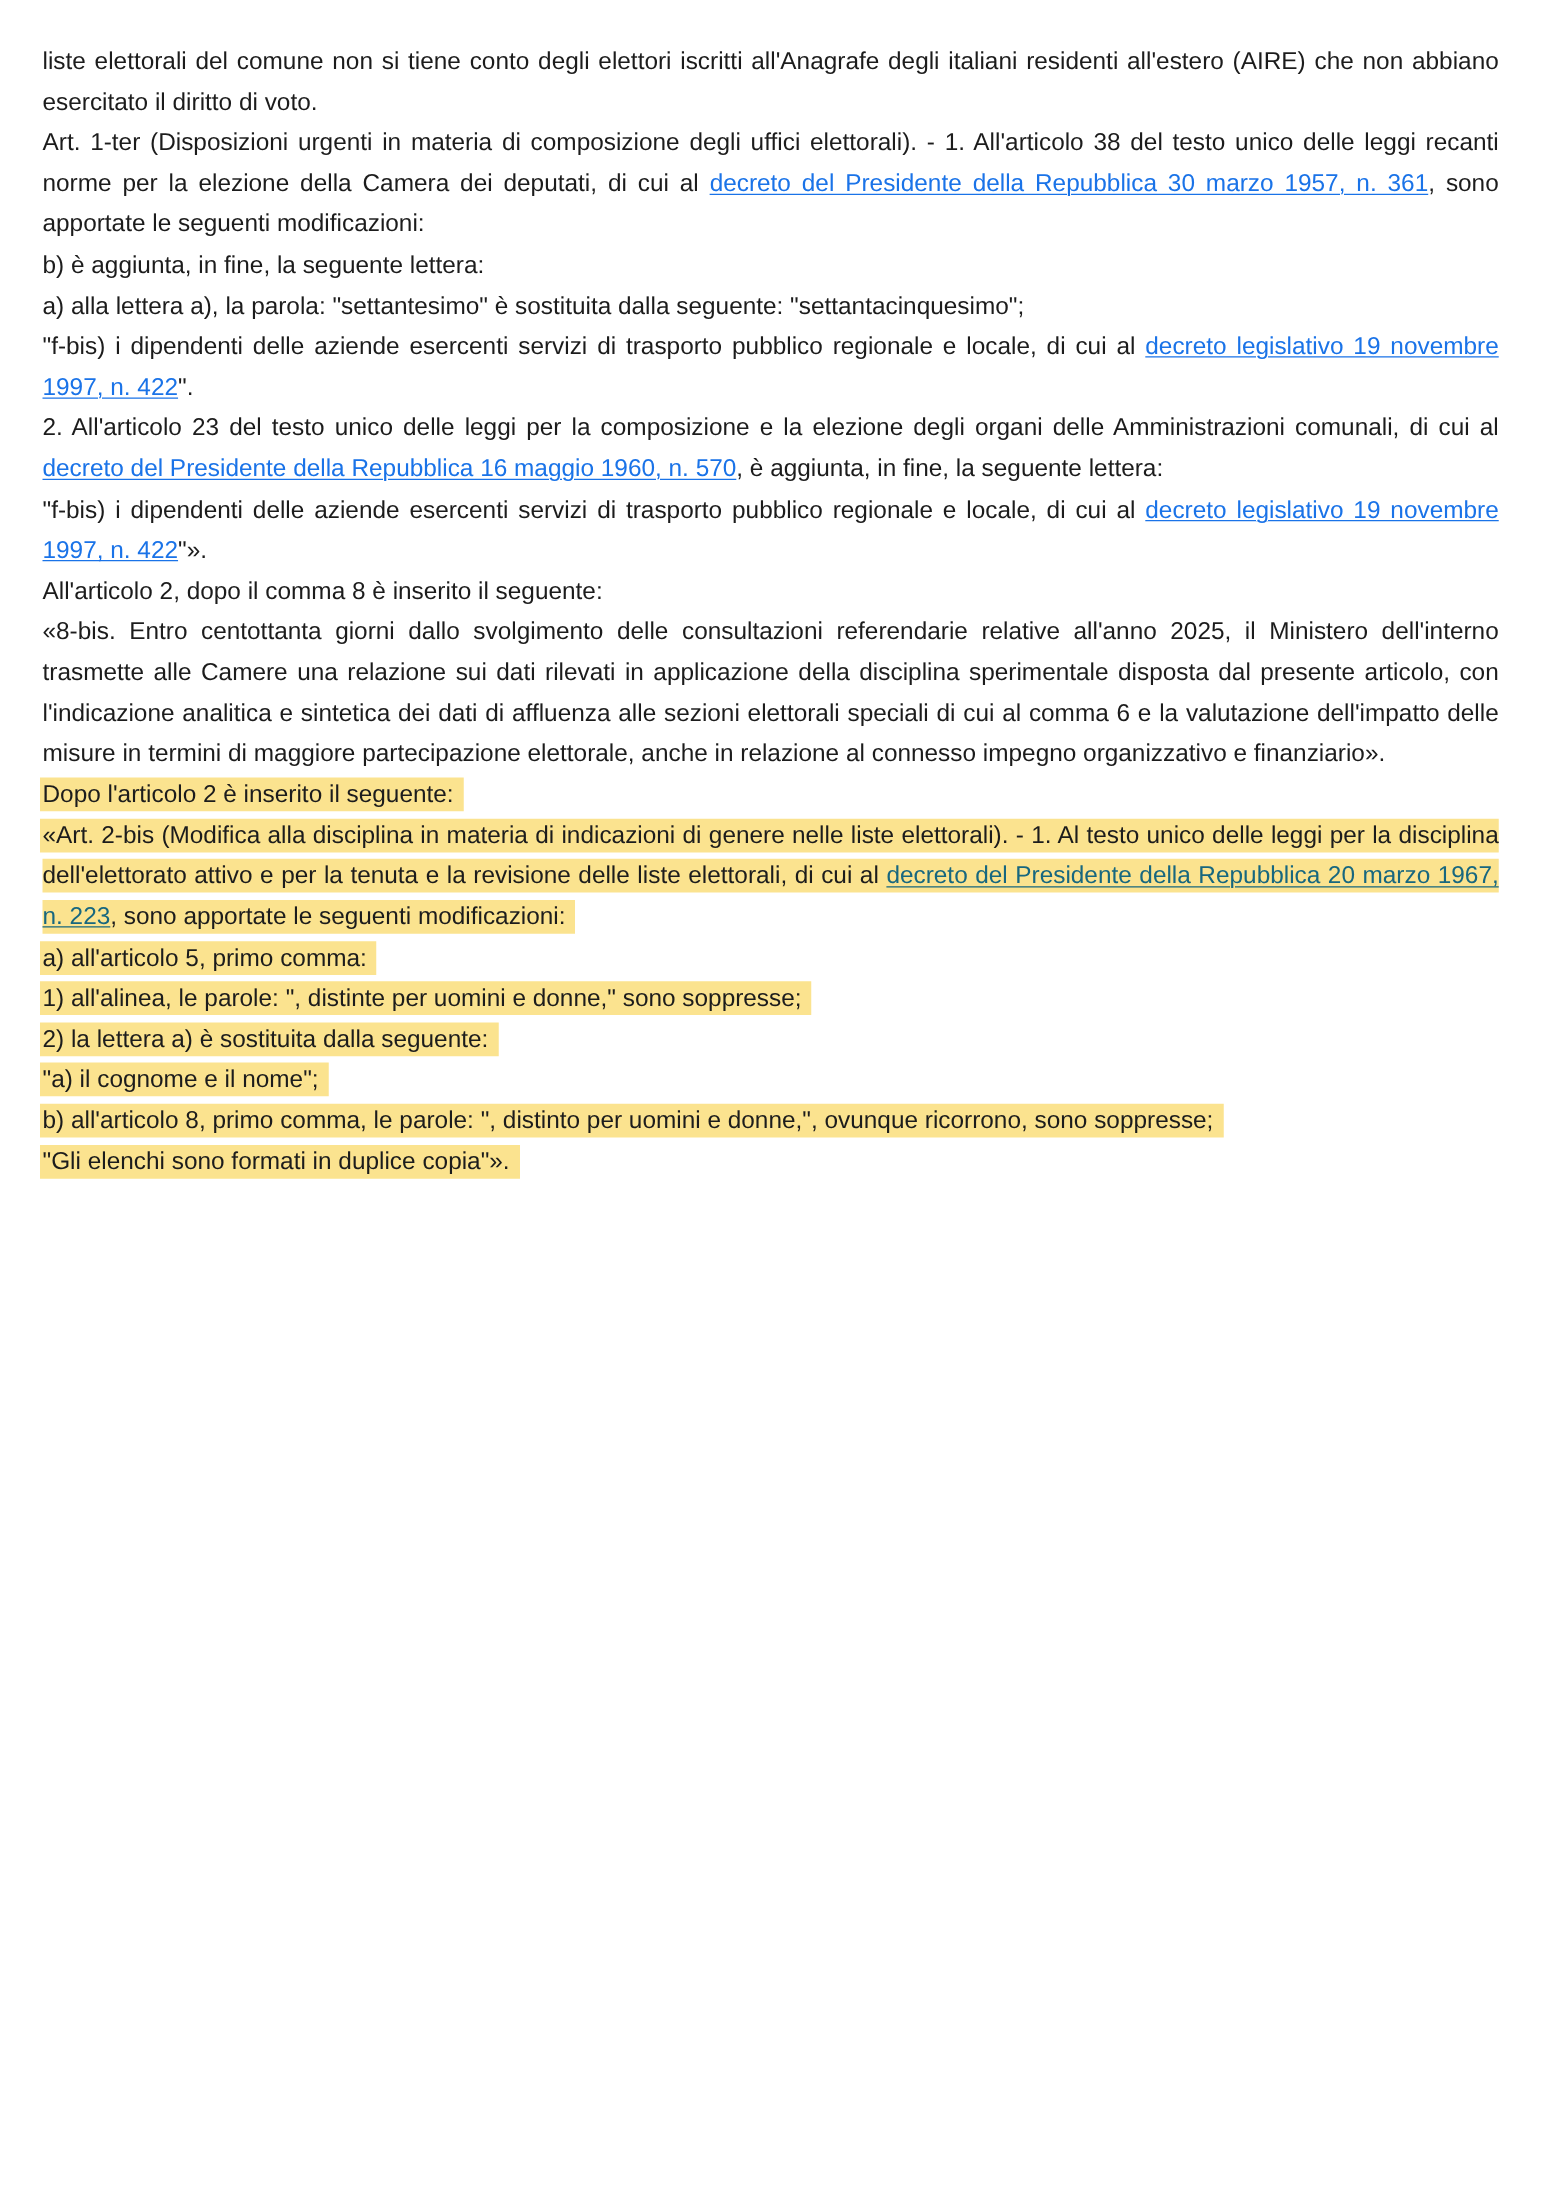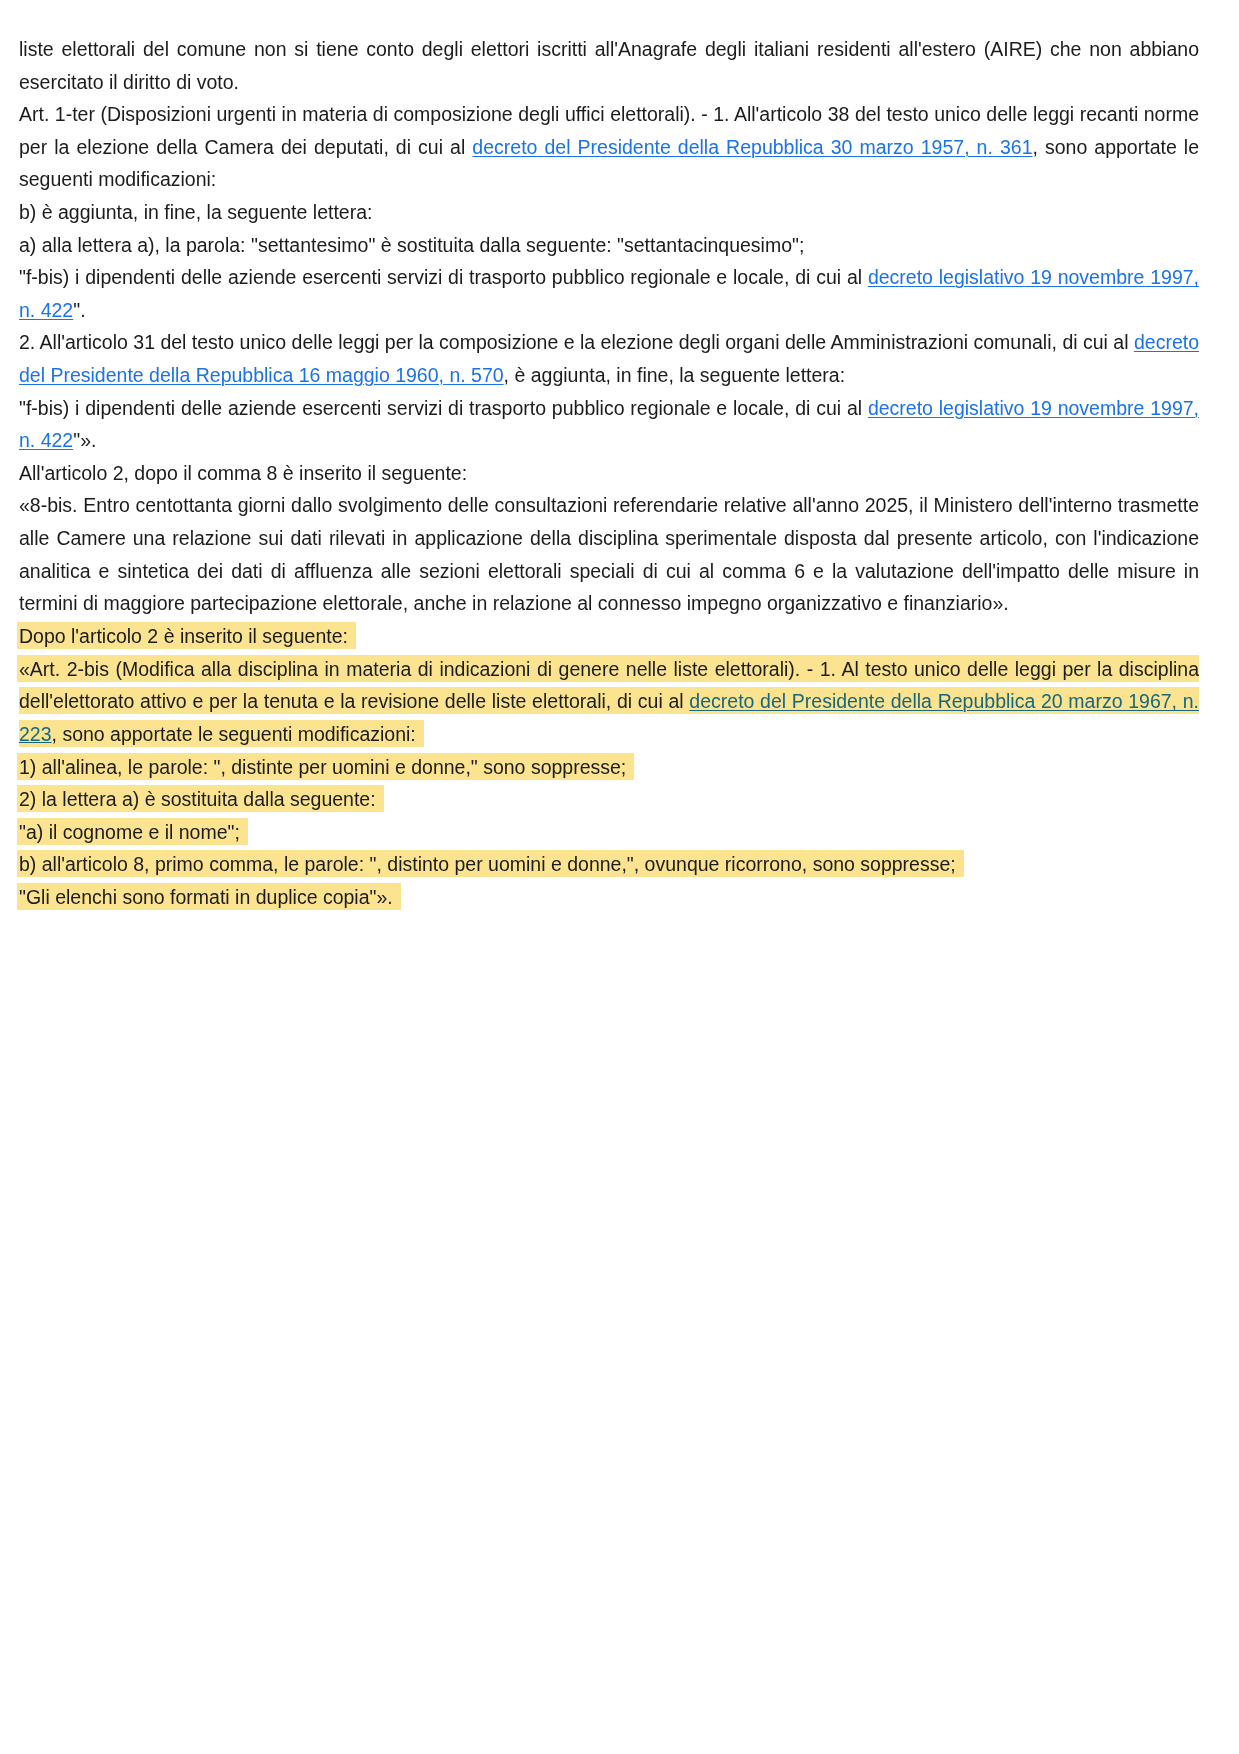--- a/index.html
+++ b/index.html
@@ -5,21 +5,21 @@
   html, body { margin: 0; padding: 0; }
   body {
     width: 1239px;
     height: 1754px;
     background: #ffffff;
     overflow: hidden;
   }
   .doc {
     box-sizing: border-box;
     width: 1239px;
-    padding: 33px 40px 0 19px;
+    padding: 33px 40px 0 34px;
     font-family: "Liberation Sans", "DejaVu Sans", sans-serif;
     font-size: 19.5px;
     line-height: 32.6px;
     color: var(--text, #1c1c1c);
     text-align: justify;
   }
   .doc p {
     margin: 0;
     padding: 0;
   }
@@ -41,24 +41,25 @@
 </style>
 </head>
 <body style="background: rgb(255, 255, 255);">
 
 <div class="doc" style="--text: #1c1c1c; --link: #1a73e8; --hl: #fbe38f; --hl-link: #17677f;">
     <p><span>liste elettorali del comune non si tiene conto degli elettori iscritti all'Anagrafe degli italiani residenti all'estero (AIRE) che non abbiano esercitato il diritto di voto.</span></p>
     <p><span>Art. 1-ter (Disposizioni urgenti in materia di composizione degli uffici elettorali). - 1. All'articolo 38 del testo unico delle leggi recanti norme per la elezione della Camera dei deputati, di cui al </span><a href="#">decreto del Presidente della Repubblica 30 marzo 1957, n. 361</a><span>, sono apportate le seguenti modificazioni:</span></p>
     <p><span>b) è aggiunta, in fine, la seguente lettera:</span></p>
     <p><span>a) alla lettera a), la parola: "settantesimo" è sostituita dalla seguente: "settantacinquesimo";</span></p>
     <p><span>"f-bis) i dipendenti delle aziende esercenti servizi di trasporto pubblico regionale e locale, di cui al </span><a href="#">decreto legislativo 19 novembre 1997, n. 422</a><span>".</span></p>
-    <p><span>2. All'articolo 31 del testo unico delle leggi per la composizione e la elezione degli organi delle Amministrazioni comunali, di cui al </span><a href="#">decreto del Presidente della Repubblica 16 maggio 1960, n. 570</a><span>, è aggiunta, in fine, la seguente lettera:</span></p>
+    <p><span>2. All'articolo 23 del testo unico delle leggi per la composizione e la elezione degli organi delle Amministrazioni comunali, di cui al </span><a href="#">decreto del Presidente della Repubblica 16 maggio 1960, n. 570</a><span>, è aggiunta, in fine, la seguente lettera:</span></p>
     <p><span>"f-bis) i dipendenti delle aziende esercenti servizi di trasporto pubblico regionale e locale, di cui al </span><a href="#">decreto legislativo 19 novembre 1997, n. 422</a><span>"».</span></p>
     <p><span>All'articolo 2, dopo il comma 8 è inserito il seguente:</span></p>
     <p><span>«8-bis. Entro centottanta giorni dallo svolgimento delle consultazioni referendarie relative all'anno 2025, il Ministero dell'interno trasmette alle Camere una relazione sui dati rilevati in applicazione della disciplina sperimentale disposta dal presente articolo, con l'indicazione analitica e sintetica dei dati di affluenza alle sezioni elettorali speciali di cui al comma 6 e la valutazione dell'impatto delle misure in termini di maggiore partecipazione elettorale, anche in relazione al connesso impegno organizzativo e finanziario».</span></p>
     <p><mark><span>Dopo l'articolo 2 è inserito il seguente:</span></mark></p>
     <p><mark><span>«Art. 2-bis (Modifica alla disciplina in materia di indicazioni di genere nelle liste elettorali). - 1. Al testo unico delle leggi per la disciplina dell'elettorato attivo e per la tenuta e la revisione delle liste elettorali, di cui al </span><a href="#">decreto del Presidente della Repubblica 20 marzo 1967, n. 223</a><span>, sono apportate le seguenti modificazioni:</span></mark></p>
+    <p><mark><span>a) all'articolo 5, primo comma:</span></mark></p>
     <p><mark><span>1) all'alinea, le parole: ", distinte per uomini e donne," sono soppresse;</span></mark></p>
     <p><mark><span>2) la lettera a) è sostituita dalla seguente:</span></mark></p>
     <p><mark><span>"a) il cognome e il nome";</span></mark></p>
     <p><mark><span>b) all'articolo 8, primo comma, le parole: ", distinto per uomini e donne,", ovunque ricorrono, sono soppresse;</span></mark></p>
     <p><mark><span>"Gli elenchi sono formati in duplice copia"».</span></mark></p>
   </div>
 
 </body></html>

